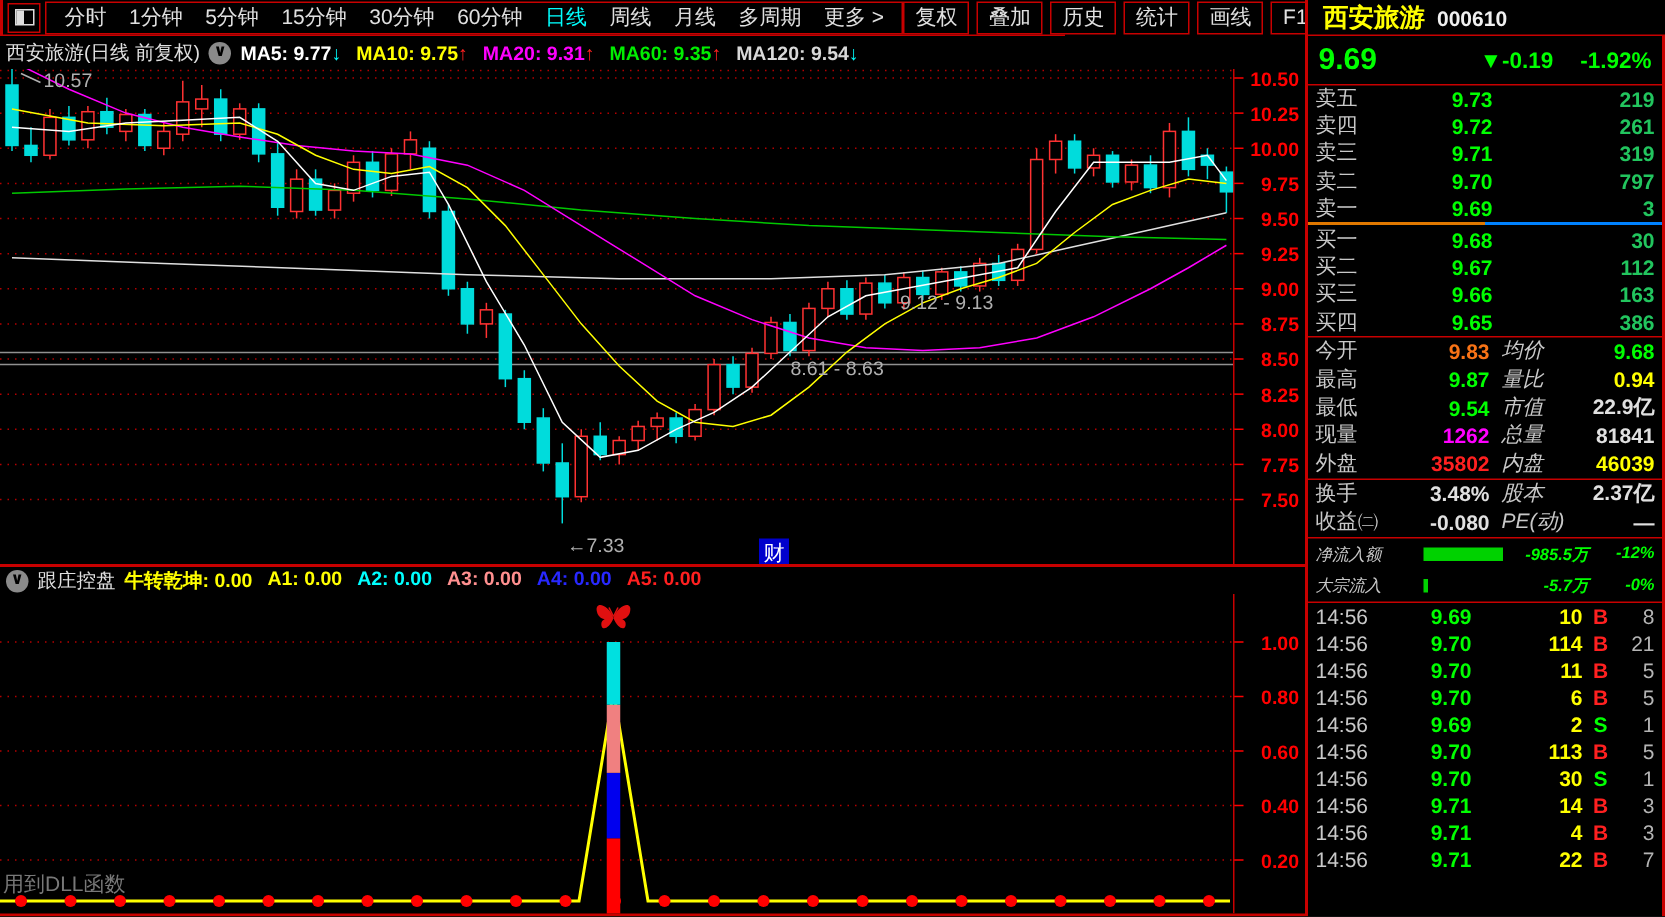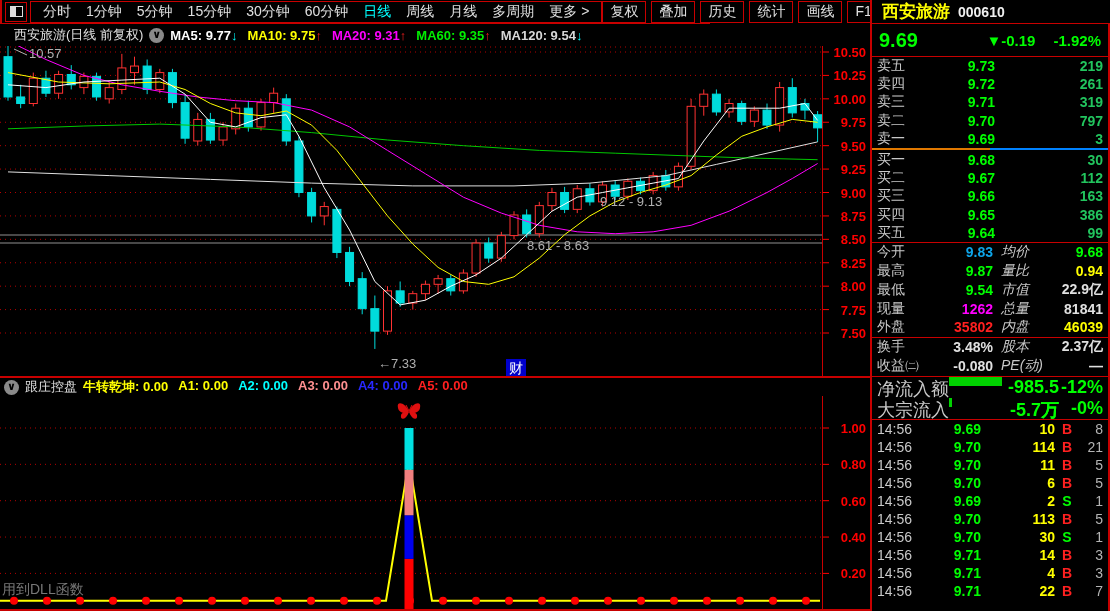--- a/index.html
+++ b/index.html
@@ -15,21 +15,21 @@
   .mi.active{color:#00ffff;}
   .menu-buttons{display:flex;margin-left:auto;gap:5px;padding-right:5px;}
   .mb{border:1px solid #c80000;padding:1px 7px;font-size:14px;color:#e0e0e0;white-space:nowrap;}
   
   .right-head{position:absolute;left:870px;top:0;width:240px;height:24px;box-sizing:border-box;
               border-left:2px solid #c80000;border-bottom:1px solid #c80000;display:flex;align-items:center;gap:8px;padding-left:10px;background:#000;}
   .right-head .nm{color:#ffff00;font-size:17px;font-weight:bold;}
   .right-head .cd{color:#f0f0f0;font-size:14px;font-weight:bold;}
   
   .chart-titlebar{position:absolute;left:0;top:24px;width:1026px;height:22px;display:flex;align-items:center;
-                  gap:6px;padding-left:14px;font-size:13px;color:#e0e0e0;box-sizing:border-box;}
+                  gap:6px;padding-left:4px;font-size:13px;color:#e0e0e0;box-sizing:border-box;}
   .circle-icon{width:15px;height:15px;border-radius:50%;background:#8a8a8a;color:#000;font-size:11px;line-height:13px;
                text-align:center;flex:none;font-weight:bold;}
   .ma-wrap{display:flex;gap:10px;align-items:center;}
   .ma-item{font-weight:bold;white-space:nowrap;}
   .ct-icons{margin-left:auto;margin-right:46px;color:#999;font-size:14px;display:flex;gap:8px;}
   
   .sub-head{position:absolute;left:0;top:376px;width:870px;height:20px;border-top:2px solid #c80000;box-sizing:border-box;
             display:flex;align-items:center;gap:6px;padding-left:4px;font-size:13px;color:#e0e0e0;background:#000;}
   .sub-params{display:flex;gap:10px;font-weight:bold;white-space:nowrap;}
   svg{position:absolute;left:0;display:block;}
@@ -48,21 +48,21 @@
   .book-row .vol{flex:1;text-align:right;color:#22c55e;font-weight:bold;}
   .divider-row{height:3px;display:flex;align-items:center;}
   .divider-row .o{flex:1;height:2px;background:#e07800;}
   .divider-row .b{flex:1;height:2px;background:#0082ff;}
   .sec{border-bottom:1px solid #c80000;}
   .srow{height:18.8px;display:flex;align-items:center;font-size:14px;padding:0 5px;}
   .srow .sl{color:#c8c8c8;}
   .srow .sv{font-weight:bold;text-align:right;}
   .srow .sl1{width:60px;} .srow .sv1{width:56px;} .srow .sl2{width:52px;margin-left:8px;font-style:italic;} .srow .sv2{flex:1;}
   .st2 .srow{height:19px;}
-  .frow{height:21px;display:flex;font-size:18px;padding:0 5px;}
+  .frow{height:21px;display:flex;align-items:center;font-size:11px;padding:0 5px;font-style:italic;}
   .frow .fl{color:#c8c8c8;width:72px;}
   .frow .fbar{height:9px;background:#00d200;}
   .frow .fv{flex:1;text-align:right;color:#00ff00;font-weight:bold;}
   .frow .fp{width:44px;text-align:right;color:#00ff00;font-weight:bold;}
   .trow{height:18px;display:flex;align-items:center;font-size:14px;padding:0 5px;}
   .trow .tt{color:#c8c8c8;width:48px;}
   .trow .tp{color:#00ff00;width:56px;text-align:right;font-weight:bold;}
   .trow .tv{flex:1;text-align:right;color:#ffff00;font-weight:bold;}
   .trow .tbs{width:24px;text-align:center;font-weight:bold;}
   .trow .tc{width:24px;text-align:right;color:#b4b4b4;}
@@ -433,30 +433,25 @@
         <div class="book-row">
           <span class="lbl">买三</span>
           <span class="prc">9.66</span>
           <span class="vol">163</span>
         </div>
         <div class="book-row">
           <span class="lbl">买四</span>
           <span class="prc">9.65</span>
           <span class="vol">386</span>
         </div>
-        <div class="book-row">
-          <span class="lbl">买五</span>
-          <span class="prc">9.64</span>
-          <span class="vol">99</span>
-        </div>
       </div>
     <div id="stats" class="sec">
         <div class="srow">
           <span class="sl sl1">今开</span>
-          <span class="sv sv1" style="color: #0ea5e9;">9.83</span>
+          <span class="sv sv1" style="color: #f97316;">9.83</span>
           <span class="sl sl2">均价</span>
           <span class="sv sv2" style="color: rgb(0, 255, 0);">9.68</span>
         </div>
         <div class="srow">
           <span class="sl sl1">最高</span>
           <span class="sv sv1" style="color: rgb(0, 255, 0);">9.87</span>
           <span class="sl sl2">量比</span>
           <span class="sv sv2" style="color: rgb(255, 255, 0);">0.94</span>
         </div>
         <div class="srow">

